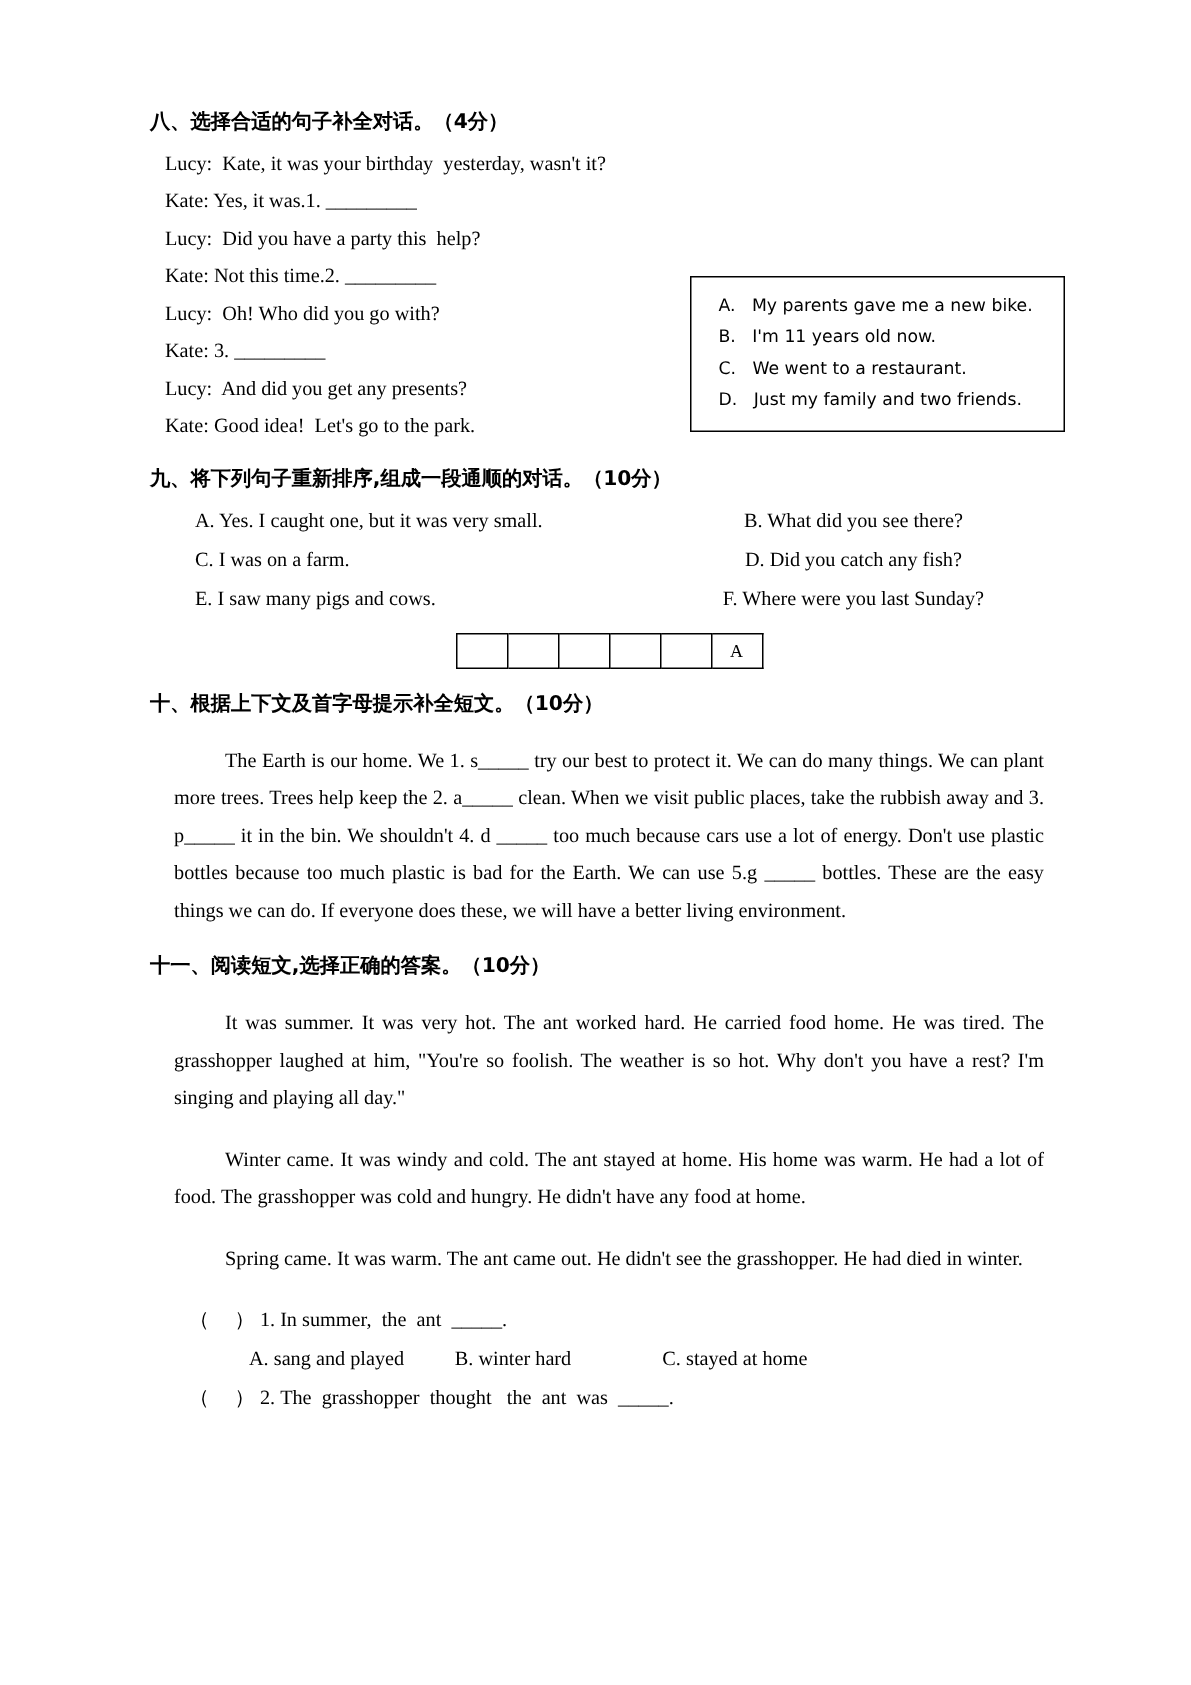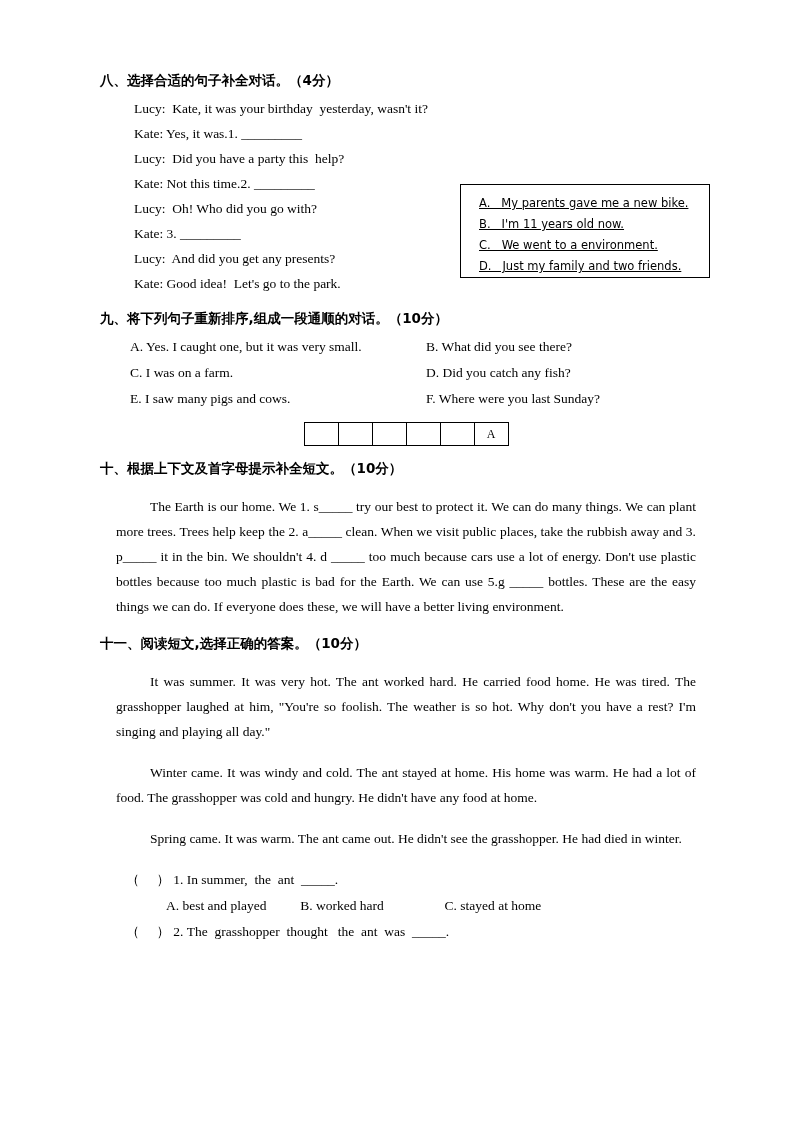--- a/index.html
+++ b/index.html
@@ -34,56 +34,55 @@
     font-weight: bold;
     margin: 0 0 6px 0;
     letter-spacing: 0px;
   }
   .sec-gap { margin-top: 14px; }
 
   .dialog-line {
     font-family: "Liberation Serif", serif;
     font-size: 13.5px;
     line-height: 25px;
-    margin-left: 34px;
+    margin-left: 10px;
     white-space: pre;
   }
   .dialog-wrap {
     position: relative;
   }
   .options-box {
     position: absolute;
     left: 360px;
     top: 88px;
     width: 250px;
     border: 1px solid #000;
-    padding: 8px 10px 0 10px;
+    padding: 8px 10px 10px 10px;
     box-sizing: border-box;
-    text-decoration: underline;
   }
   .options-box .opt {
     font-family: "DejaVu Sans", sans-serif;
     font-size: 11.5px;
     line-height: 21px;
     white-space: pre;
     padding-left: 8px;
   }
 
   .two-col {
     display: block;
     margin-left: 30px;
   }
   .two-col .row {
     display: flex;
     font-family: Liberation Serif, serif;
     font-size: 13.5px;
     line-height: 26px;
   }
   .two-col .c1 { width: 300px; }
-  .two-col .c2 { width: 290px; }
+  .two-col .c2 { width: 290px; text-align: center; }
 
   .answer-grid {
     display: flex;
     justify-content: center;
     margin-top: 10px;
     margin-bottom: 4px;
   }
   .answer-grid .cell {
     width: 33px;
     height: 22px;
@@ -134,21 +133,21 @@
         <div class="dialog-line">Lucy:  Did you have a party this  help?</div>
         <div class="dialog-line">Kate: Not this time.2. _________</div>
         <div class="dialog-line">Lucy:  Oh! Who did you go with?</div>
         <div class="dialog-line">Kate: 3. _________</div>
         <div class="dialog-line">Lucy:  And did you get any presents?</div>
         <div class="dialog-line">Kate: Good idea!  Let's go to the park.</div>
 
         <div class="options-box">
           <div class="opt">A.   My parents gave me a new bike.</div>
           <div class="opt">B.   I'm 11 years old now.</div>
-          <div class="opt">C.   We went to a environment.</div>
+          <div class="opt">C.   We went to a restaurant.</div>
           <div class="opt">D.   Just my family and two friends.</div>
         </div>
       </div>
     </div>
 
     <div class="sec-gap">
       <div class="section-heading">九、将下列句子重新排序,组成一段通顺的对话。（10分）</div>
       <div class="two-col">
         <div class="row">
           <div class="c1">A. Yes. I caught  one, but it was very  small.</div>
@@ -177,18 +176,18 @@
       <div class="section-heading">十、根据上下文及首字母提示补全短文。（10分）</div>
       <p class="para indent">The  Earth  is  our  home.  We 1. s_____  try  our  best  to  protect  it.  We  can  do  many  things.  We  can  plant  more  trees.  Trees  help  keep  the  2. a_____  clean.  When  we  visit  public  places,  take  the  rubbish  away and 3. p_____  it  in  the  bin.  We  shouldn't  4. d _____  too  much  because  cars  use  a  lot  of  energy.  Don't  use  plastic  bottles  because  too  much  plastic  is  bad  for  the  Earth.  We  can  use  5.g  _____  bottles.  These  are  the  easy  things  we  can  do. If  everyone  does these,  we  will  have  a better  living   environment.</p>
     </div>
 
     <div class="sec-gap">
       <div class="section-heading">十一、阅读短文,选择正确的答案。（10分）</div>
       <p class="para indent">It  was  summer.   It  was  very  hot.   The  ant  worked  hard.   He  carried  food  home.   He  was  tired.   The  grasshopper  laughed  at  him,  "You're  so  foolish.   The  weather  is  so  hot.   Why  don't  you  have  a  rest?  I'm  singing   and  playing   all  day."</p>
       <p class="para indent">Winter  came.  It  was  windy  and  cold.  The  ant  stayed  at  home.  His  home  was  warm.  He  had  a lot  of  food.  The  grasshopper  was  cold  and  hungry.  He  didn't  have  any  food  at  home.</p>
       <p class="para indent">Spring  came.  It  was  warm.  The  ant  came  out.  He  didn't  see  the  grasshopper.  He  had  died  in  winter.</p>
       <div class="q-line">（     ） 1. In summer,  the  ant  _____.</div>
-      <div class="q-opts">A. best and played          B. worked hard                  C. stayed at home</div>
+      <div class="q-opts">A. sang and played          B. winter hard                  C. stayed at home</div>
       <div class="q-line">（     ） 2. The  grasshopper  thought   the  ant  was  _____.</div>
     </div>
 
   </div>
 </div>
 
 </body></html>

